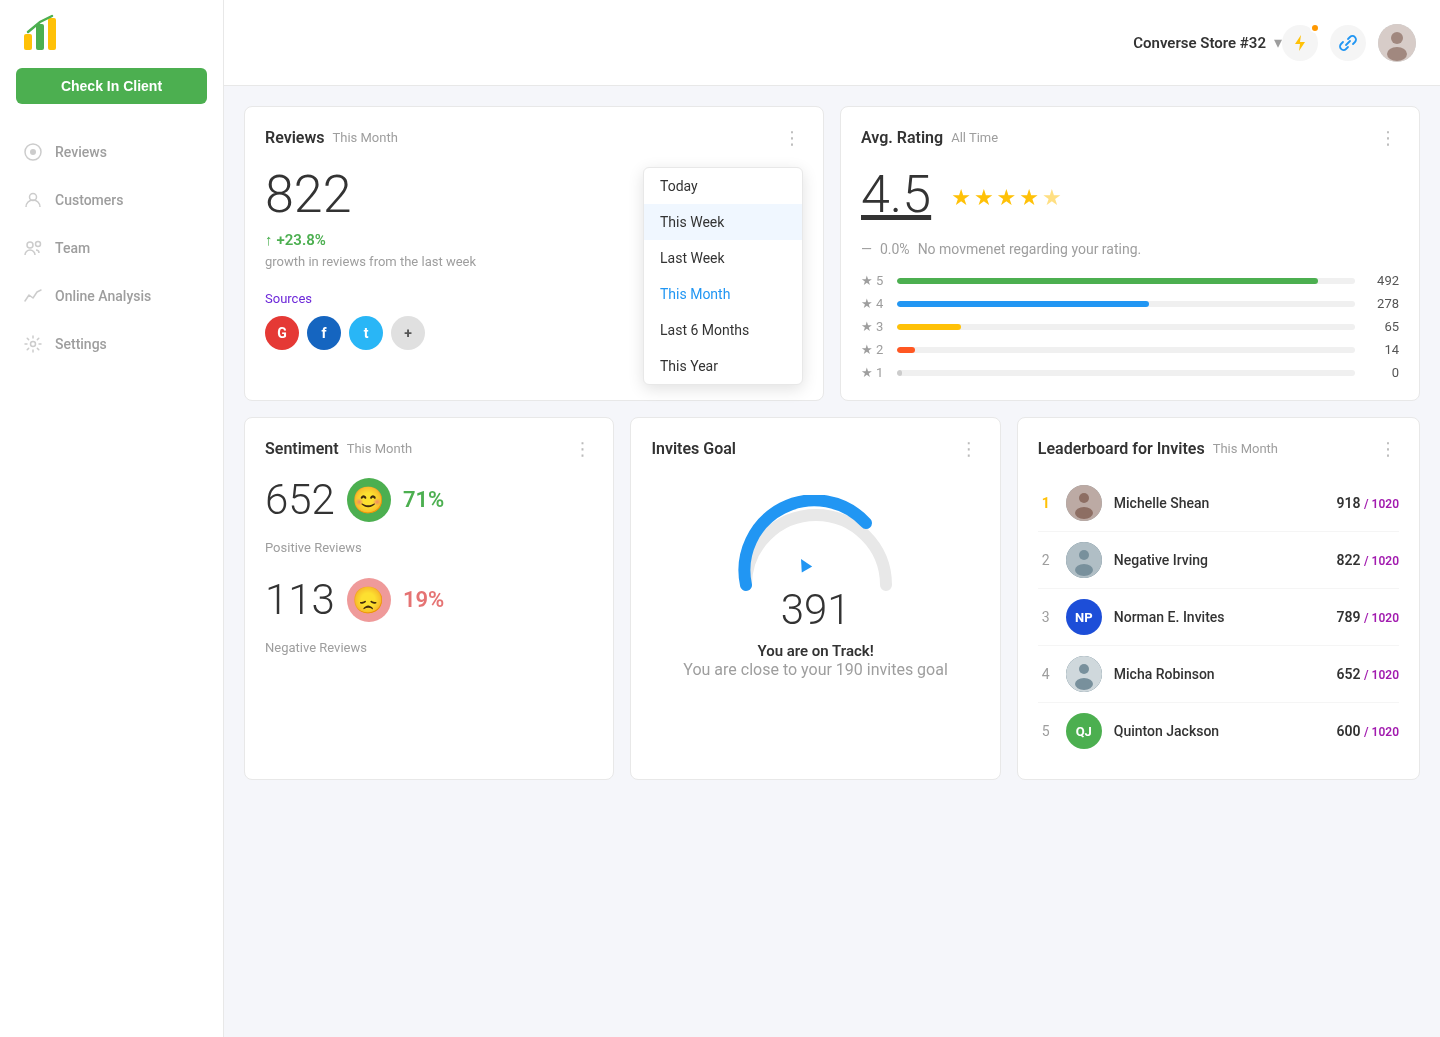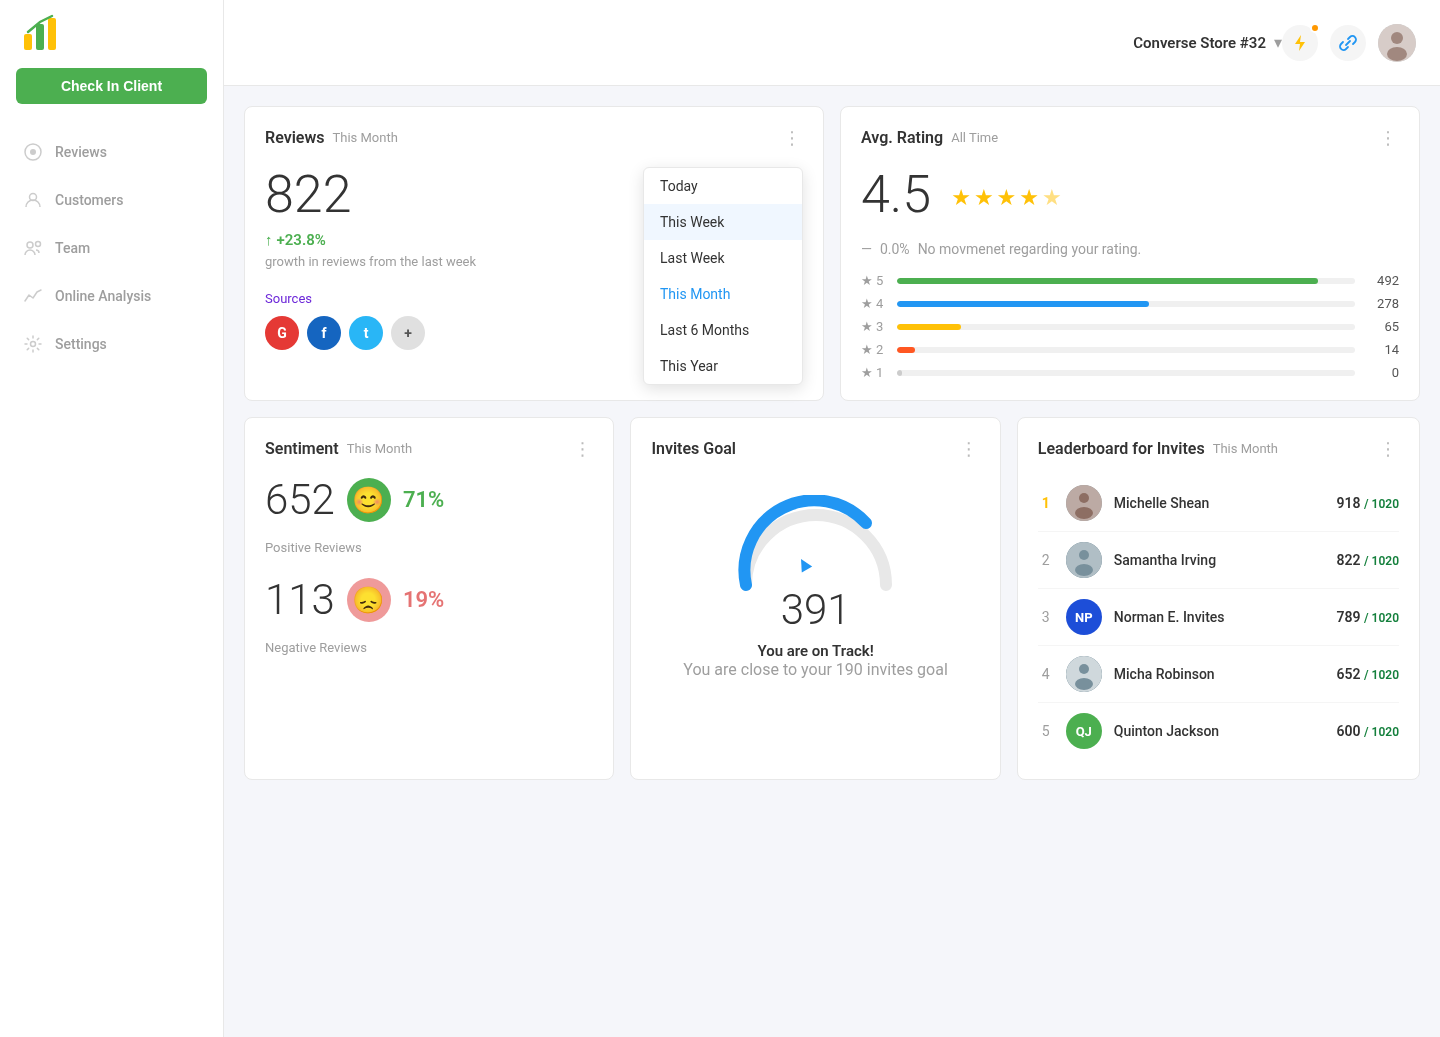--- a/index.html
+++ b/index.html
@@ -47,21 +47,21 @@
     .source-icons { display: flex; gap: 8px; align-items: center; }
     .source-btn { width: 34px; height: 34px; border-radius: 50%; display: flex; align-items: center; justify-content: center; color: #fff; font-size: 14px; font-weight: 700; cursor: pointer; }
 
     
     .dropdown-overlay { position: absolute; top: 60px; right: 20px; background: #fff; border: 1px solid #e8e8e8; border-radius: 6px; box-shadow: 0 4px 16px rgba(0,0,0,0.12); z-index: 100; min-width: 160px; }
     .dropdown-item { padding: 10px 16px; font-size: 14px; color: #333; cursor: pointer; }
     .dropdown-item.active { color: #2196f3; }
     .dropdown-item.highlighted { background: #f0f7ff; }
 
     
-    .rating-num { font-size: 52px; font-weight: 300; color: #333; }
+    .rating-num { font-size: 52px; font-weight: 300; color: #333; text-decoration: underline; }
     .stars { display: flex; gap: 3px; margin-top: 6px; }
     .star { color: #ffc107; font-size: 22px; }
     .rating-change { display: flex; align-items: center; gap: 8px; margin-top: 16px; color: #9e9e9e; font-size: 14px; }
     .rating-row { display: flex; align-items: center; gap: 8px; margin-top: 8px; }
     .rating-star-label { font-size: 13px; color: #9e9e9e; display: flex; align-items: center; gap: 3px; width: 28px; }
     .rating-bar-wrap { flex: 1; height: 6px; background: #f0f0f0; border-radius: 3px; overflow: hidden; }
     .rating-bar { height: 100%; border-radius: 3px; }
     .rating-count { font-size: 13px; color: #555; width: 36px; text-align: right; }
 
     
@@ -86,21 +86,21 @@
     .gauge-status { font-size: 15px; font-weight: 600; color: #333; margin-top: 8px; }
     .gauge-desc { font-size: 16px; color: #9e9e9e; margin-top: 0; }
 
     
     .lb-item { display: flex; align-items: center; gap: 12px; padding: 10px 0; border-bottom: 1px solid #f5f5f5; }
     .lb-rank { font-size: 14px; color: #9e9e9e; width: 16px; text-align: center; }
     .lb-rank.gold { color: #ffc107; font-weight: 700; }
     .lb-avatar { width: 36px; height: 36px; border-radius: 50%; overflow: hidden; display: flex; align-items: center; justify-content: center; font-size: 13px; font-weight: 700; color: #fff; flex-shrink: 0; }
     .lb-name { flex: 1; font-size: 14px; color: #333; font-weight: 500; }
     .lb-score { font-size: 14px; font-weight: 600; color: #333; }
-    .lb-total { font-size: 12px; color: #15803d; }
+    .lb-total { font-size: 12px; color: #a21caf; }
 
     .header-title-row { display: flex; align-items: center; }
   </style>
 </head>
 <body>
 
 <aside class="sidebar">
   <div class="sidebar-logo">
     <svg class="logo-icon" viewBox="0 0 40 40">
       <rect x="4" y="20" width="8" height="16" rx="2" fill="#ffc107"></rect>
@@ -363,21 +363,21 @@
 
           <div class="lb-item">
             <span class="lb-rank">2</span>
             <div class="lb-avatar" style="background:#78909c;">
               <svg width="36" height="36" viewBox="0 0 36 36">
                   <circle cx="18" cy="18" r="18" fill="#b0bec5"></circle>
                   <circle cx="18" cy="13" r="5" fill="#78909c"></circle>
                   <ellipse cx="18" cy="28" rx="9" ry="6" fill="#78909c"></ellipse>
                 </svg>
             </div>
-            <span class="lb-name">Samantha Irving</span>
+            <span class="lb-name">Negative Irving</span>
             <span class="lb-score">822 <span class="lb-total">/ 1020</span></span>
           </div>
 
           <div class="lb-item">
             <span class="lb-rank">3</span>
             <div class="lb-avatar" style="background:#1d4ed8; font-size:13px; font-weight:700; color:#fff;">NP</div>
             <span class="lb-name">Norman E. Invites</span>
             <span class="lb-score">789 <span class="lb-total">/ 1020</span></span>
           </div>
 

